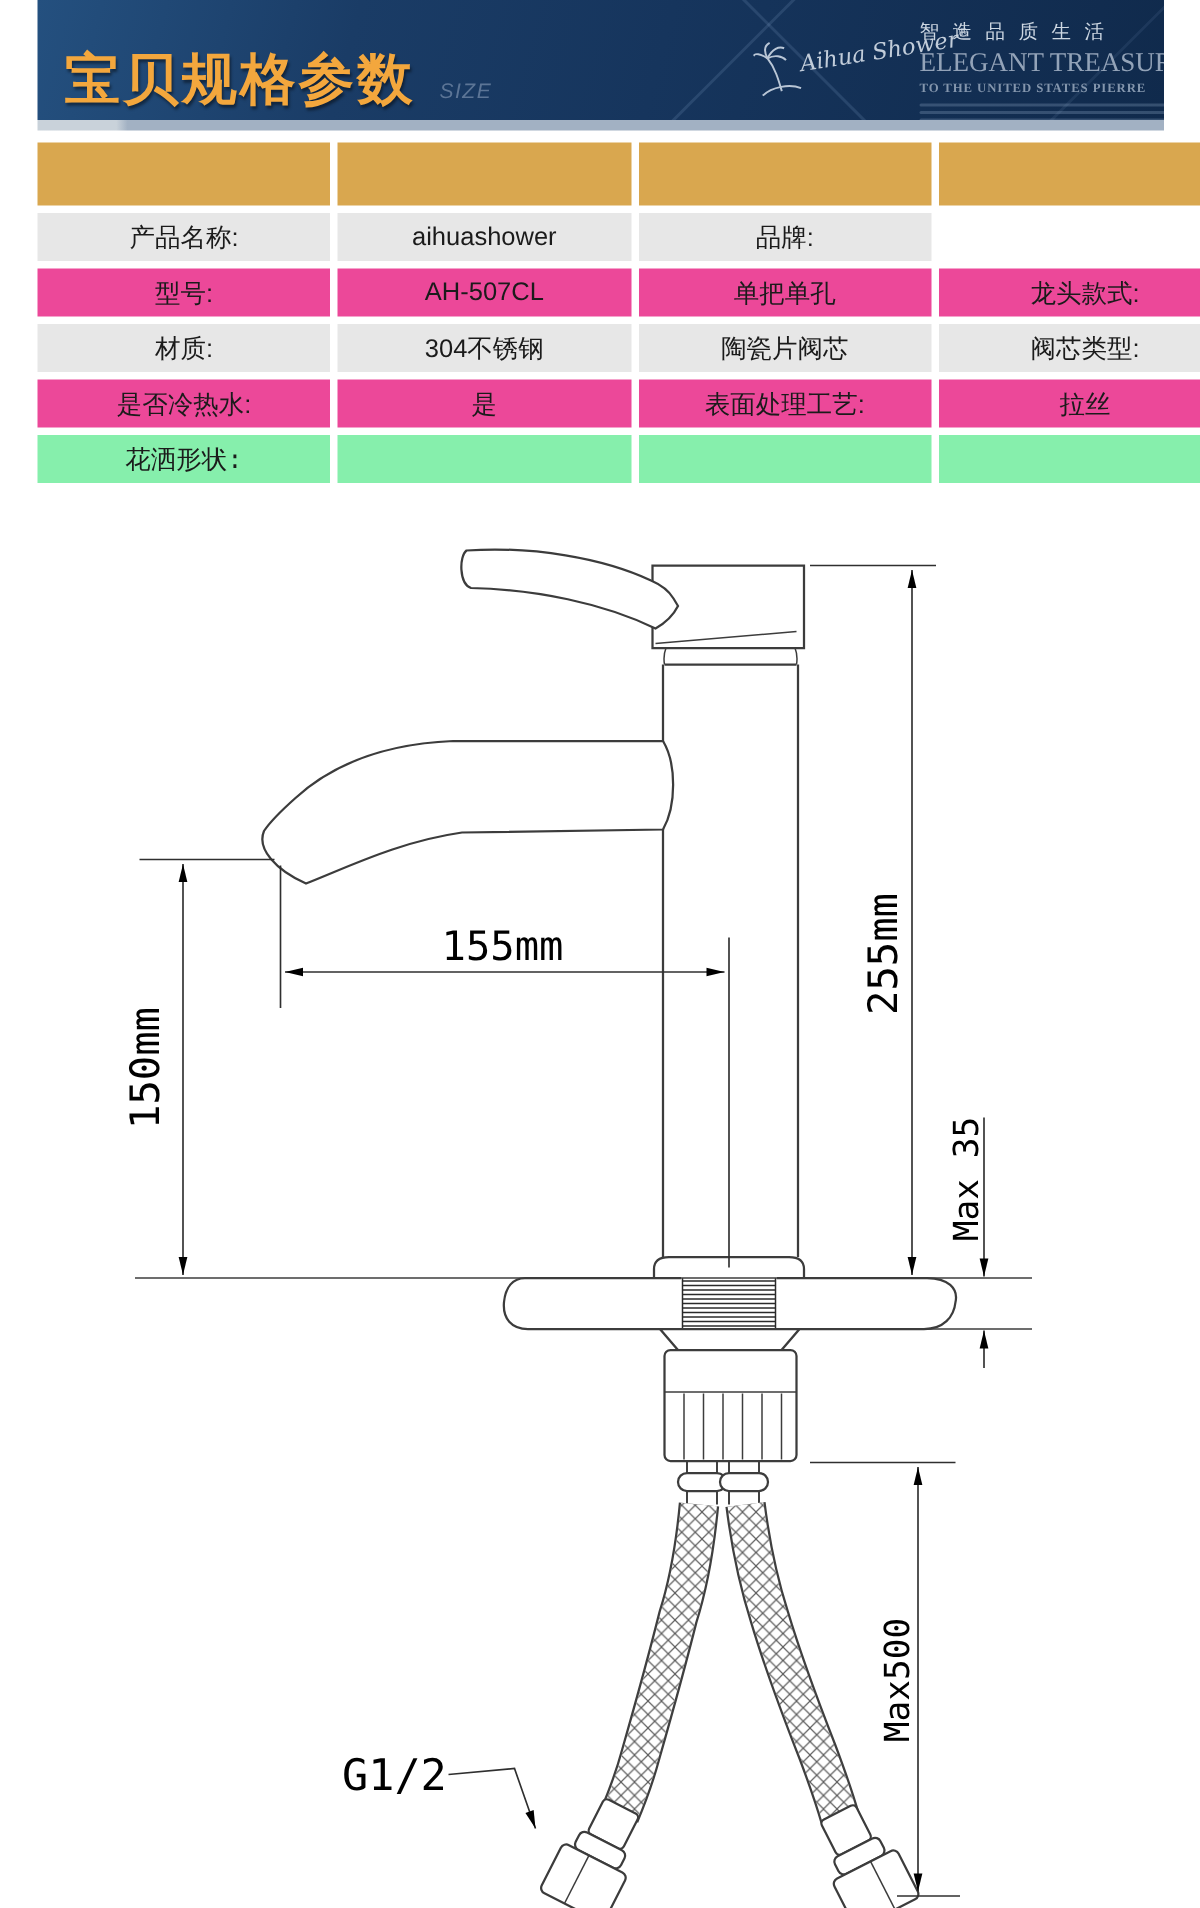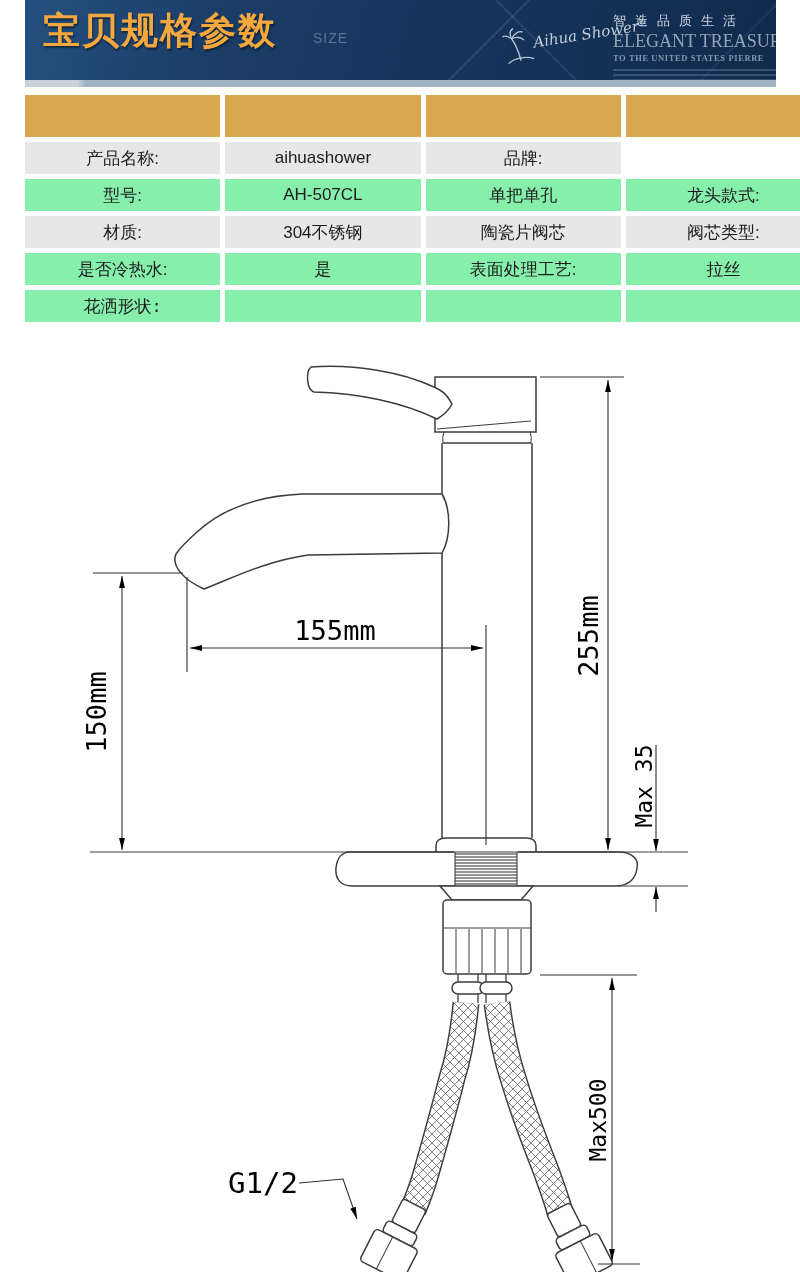--- a/index.html
+++ b/index.html
@@ -10,26 +10,26 @@
   
   .hdr{
     position:absolute;left:25px;top:0;width:751px;height:80px;
     background:linear-gradient(105deg,#24507f 0%,#1a3c66 28%,#16355d 55%,#102a4c 100%);
     overflow:hidden;
   }
   .hdr .diag{position:absolute;width:2px;height:170px;background:rgba(150,180,220,.16);top:-30px;}
   .hdr .diag.a{left:448px;transform:rotate(45deg);}
   .hdr .diag.b{left:525px;transform:rotate(-45deg);}
   .hdr .diag.c{left:700px;transform:rotate(45deg);background:rgba(150,180,220,.10);}
-  .title-row{position:absolute;left:18px;top:6px;display:flex;align-items:baseline;gap:36px;}
+  .title-row{position:absolute;left:18px;top:28px;display:flex;align-items:baseline;}
   .page-title{
     font-size:37px;font-weight:700;letter-spacing:2px;color:#f3a73d;
     text-shadow:1px 2px 2px rgba(0,0,0,.45);
   }
-  .size-label{font-size:14px;color:#5c7596;letter-spacing:1px;}
+  .size-label{font-size:14px;color:#5c7596;margin-left:16px;letter-spacing:1px;font-style:italic;}
   .logo-wrap{position:absolute;left:478px;top:18px;display:flex;align-items:center;transform:rotate(-9deg);color:#c2cdda;}
   .logo-script{font-family:"DejaVu Serif","Liberation Serif",serif;font-style:italic;font-size:15px;white-space:nowrap;}
   .logo-reg{font-size:8px;vertical-align:super;}
   .slogans{position:absolute;left:588px;top:12px;}
   .slogan-cn{font-size:13px;color:#cdd7e2;letter-spacing:9px;white-space:nowrap;}
   .slogan-en{font-family:"Liberation Serif","DejaVu Serif",serif;font-size:18px;color:#93a3b8;white-space:nowrap;margin-top:1px;}
   .slogan-sub{font-family:"Liberation Serif","DejaVu Serif",serif;font-size:8.5px;font-weight:700;color:#8496ad;letter-spacing:.6px;white-space:nowrap;margin-top:1px;}
   .finelines{margin-top:6px;}
   .finelines div{height:2px;background:rgba(150,175,205,.28);border-radius:1px;margin-top:3px;}
   .fl1{width:205px;} .fl2{width:190px;} .fl3{width:215px;}
@@ -39,21 +39,21 @@
   }
   
   .spec{position:absolute;left:25px;top:95px;width:796px;}
   .trow{display:grid;grid-template-columns:repeat(4,1fr);gap:5px;margin-bottom:5px;}
   .cell{
     display:flex;align-items:center;justify-content:center;
     font-size:17px;color:#1b1b1b;height:32px;
   }
   .thead .cell{height:42px;background:#d9a74f;}
   .r-light .cell{background:#e7e7e7;}
-  .r-mid .cell{background:#86efac;}
+  .r-mid .cell{background:#ec4899;}
   .r-dark .cell{background:#86efac;font-family:Liberation Mono, monospace;}
   
   .diagram-svg{position:absolute;left:0;top:0;}
   .obj{stroke:#3c3c3c;stroke-width:1.5;fill:none;}
   .objf{stroke:#3c3c3c;stroke-width:1.5;fill:#ffffff;}
   .thin{stroke:#3c3c3c;stroke-width:1;fill:none;}
   .dim{stroke:#2f2f2f;stroke-width:1.1;fill:none;}
   .dimtxt{font-family:"DejaVu Sans Mono","Liberation Mono",monospace;fill:#000;}
 </style>
 </head>

